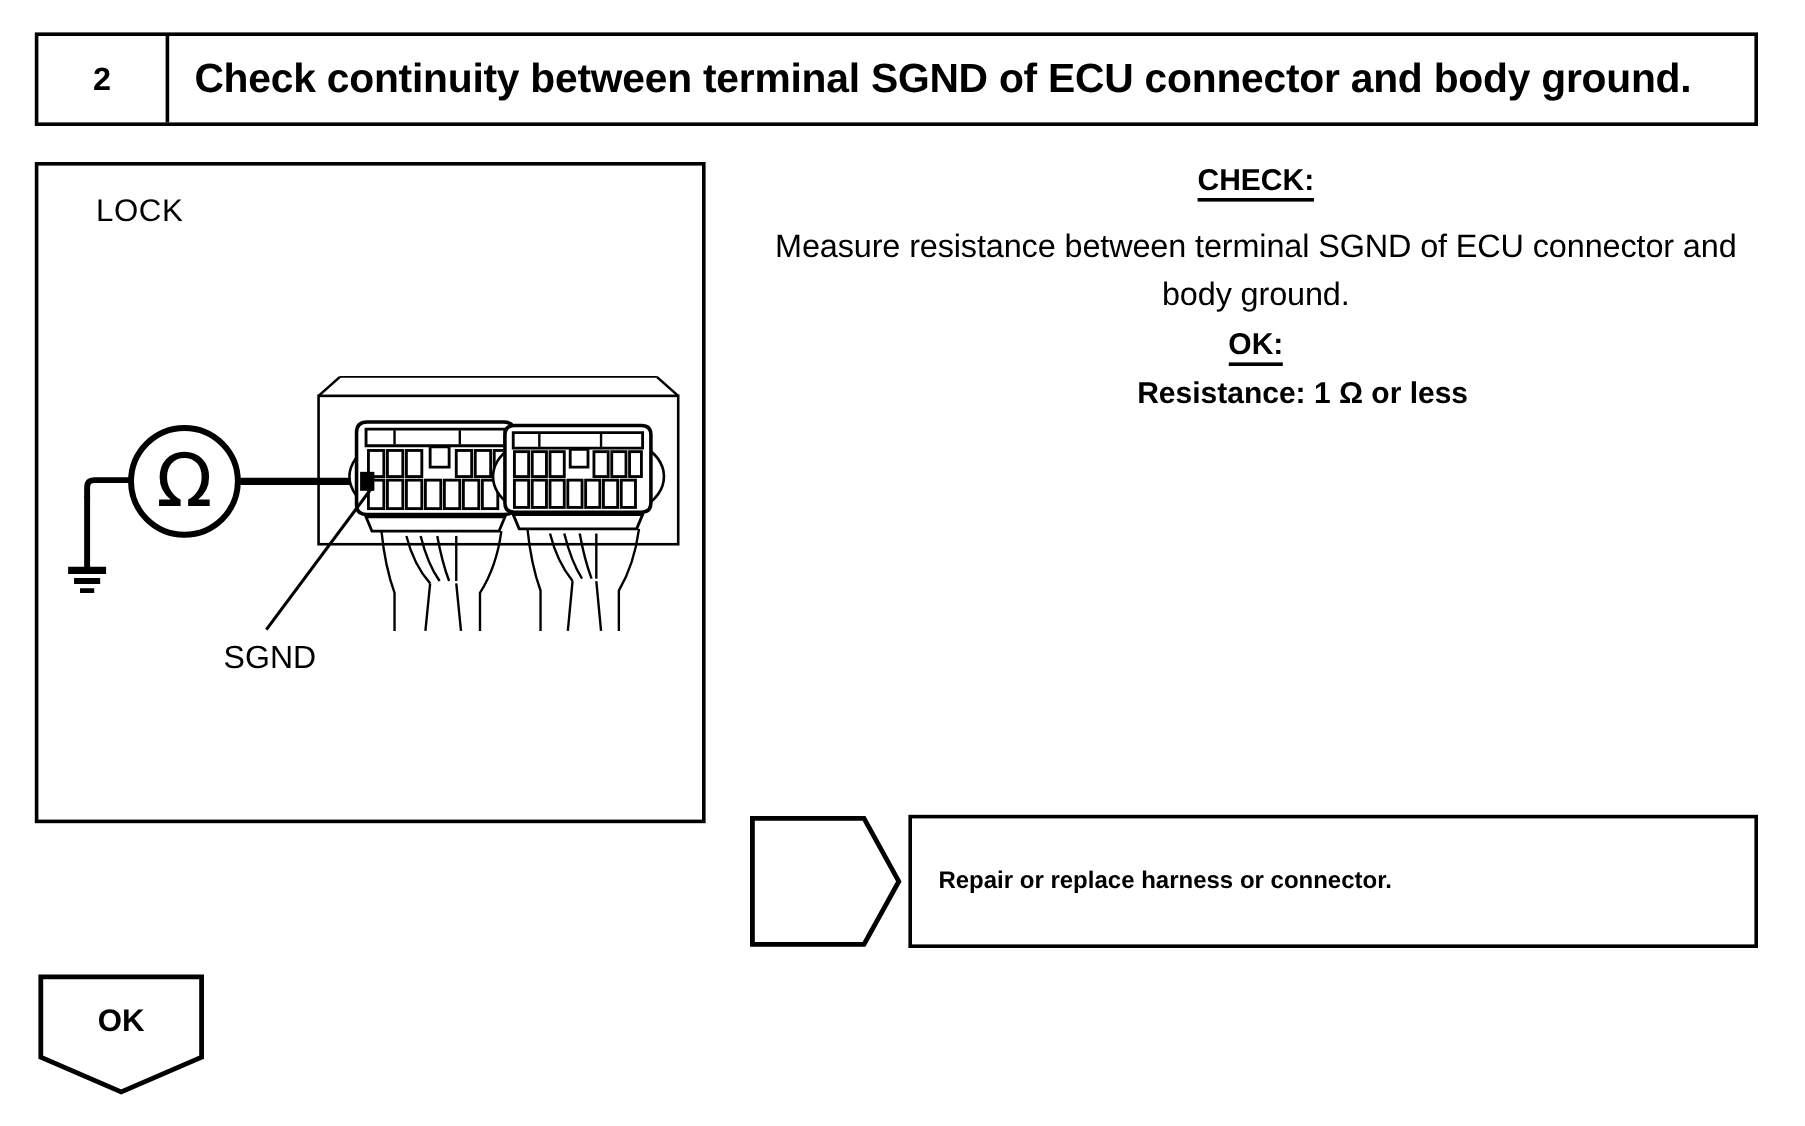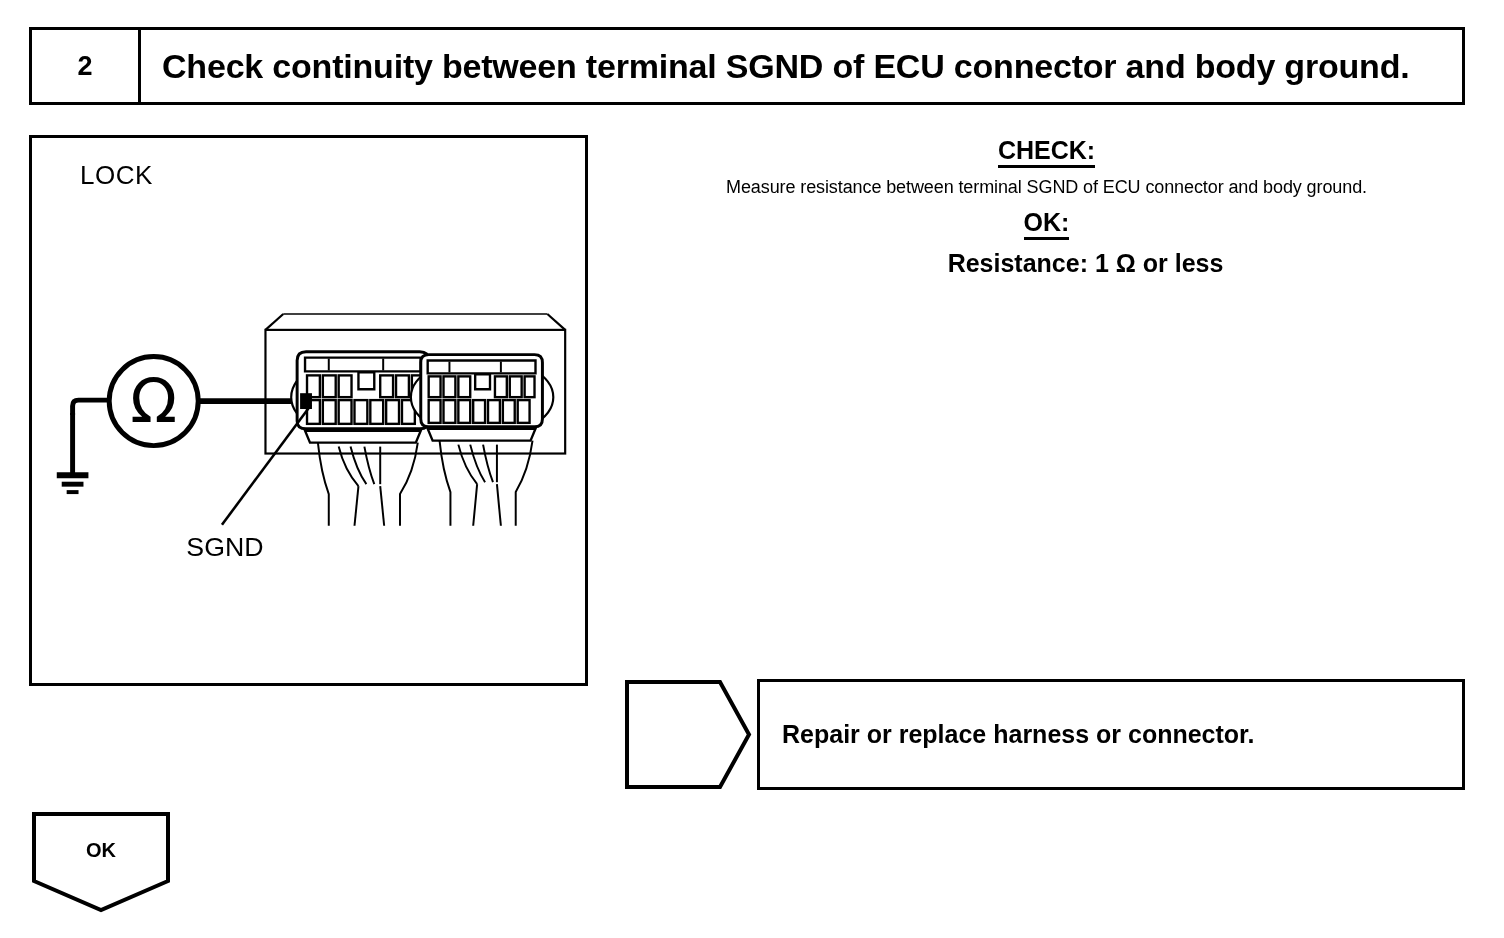--- a/index.html
+++ b/index.html
@@ -82,23 +82,23 @@
   }
   .heading-underlined {
     font-size: 25px;
     font-weight: bold;
     display: inline-block;
     border-bottom: 3px solid #000;
     padding-bottom: 1px;
     line-height: 1.12;
   }
   #check-body {
-    font-size: 18px;
+    font-size: 27px;
     line-height: 1.48;
-    margin-top: 6px;
+    margin-top: 18px;
     letter-spacing: -0.1px;
   }
   #ok-heading-wrap {
     margin-top: 7px;
   }
   #resistance-spec {
     font-size: 25px;
     font-weight: bold;
     margin-top: 9px;
     margin-left: 78px;
@@ -136,21 +136,21 @@
     position: absolute;
     left: 133px;
     top: 0;
     right: 0;
     height: 111px;
     border: 3px solid #000;
     box-sizing: border-box;
     display: flex;
     align-items: center;
     padding-left: 22px;
-    font-size: 25px;
+    font-size: 20px;
     font-weight: bold;
   }
 
   
   #ok-branch {
     position: absolute;
     left: 31px;
     top: 811px;
     width: 140px;
     height: 102px;
@@ -158,21 +158,21 @@
   #ok-branch svg { display: block; }
   #ok-badge-label {
     position: absolute;
     left: 0;
     top: 0;
     width: 140px;
     height: 78px;
     display: flex;
     align-items: center;
     justify-content: center;
-    font-size: 20px;
+    font-size: 26px;
     font-weight: bold;
   }
 </style>
 </head>
 <body>
 
 <div id="step-header">
   <div id="step-number-cell">2</div>
   <div id="step-title-cell">Check continuity between terminal SGND of ECU connector and body ground.</div>
 </div>

